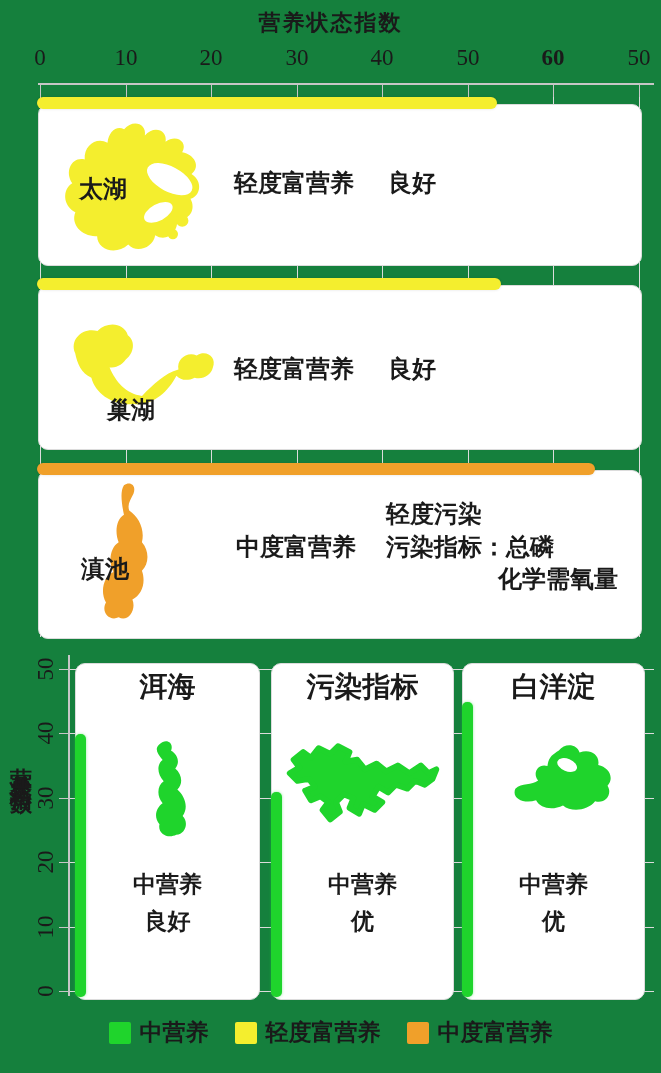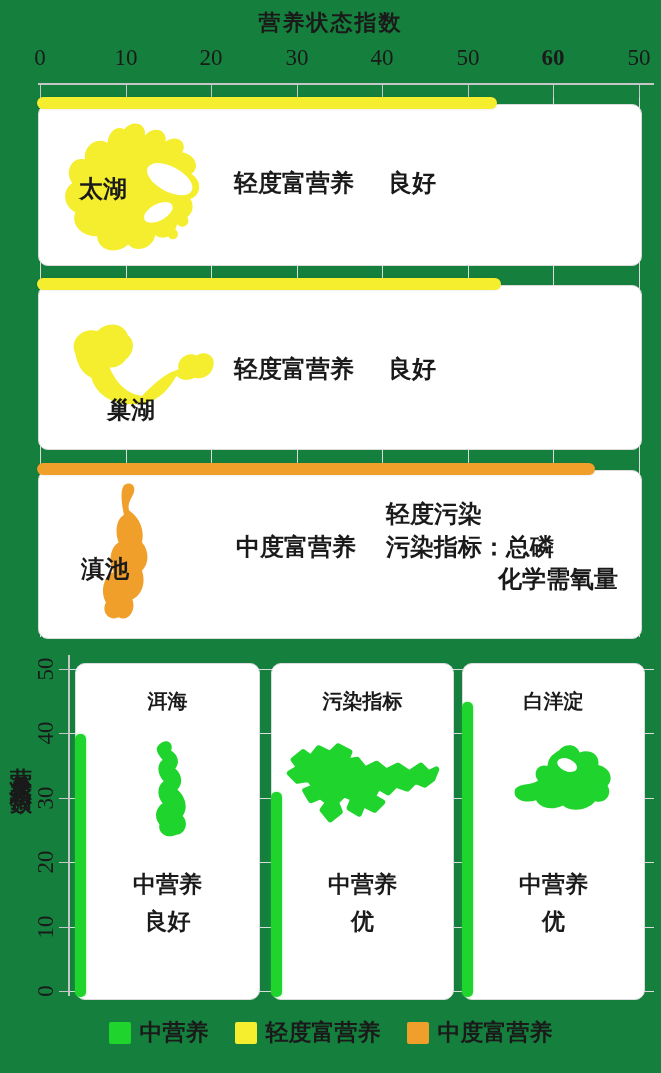--- a/index.html
+++ b/index.html
@@ -20,21 +20,21 @@
                 font-size:22px;font-weight:700;letter-spacing:5px}
   .panel{position:absolute;background:#fff;border:1.5px solid #dcdcdc;border-radius:10px;z-index:2}
   .hbar{position:absolute;left:-2px;top:-8px;height:12px;border-radius:6px;z-index:3;
         box-shadow:0 0 3px rgba(0,0,0,.12)}
   .vbar{position:absolute;left:-1px;bottom:2px;width:11px;border-radius:5px;z-index:3;
         box-shadow:0 0 3px rgba(30,210,50,.45)}
   .lake-svg{position:absolute;z-index:1}
   .lake-label{position:absolute;font-size:24px;font-weight:700;z-index:2;white-space:nowrap}
   .annot-row{position:absolute;display:flex;gap:34px;font-size:24px;font-weight:700;white-space:nowrap}
   .annot{position:absolute;font-size:24px;font-weight:700;white-space:nowrap}
-  .bp-title{position:absolute;top:24px;left:0;right:0;text-align:center;font-size:20px;font-weight:700}
+  .bp-title{position:absolute;top:4px;left:0;right:0;text-align:center;font-size:28px;font-weight:700}
   .bp-status{position:absolute;top:205px;left:0;right:0;text-align:center;font-size:23px;font-weight:700}
   .bp-quality{position:absolute;top:242px;left:0;right:0;text-align:center;font-size:23px;font-weight:700}
   .legend{position:absolute;top:1017px;left:0;right:0;display:flex;justify-content:center;
           gap:26px;align-items:center;z-index:2}
   .legend-item{display:flex;align-items:center;gap:9px;font-size:23px;font-weight:700}
   .swatch{width:22px;height:22px;border-radius:2px}
 </style>
 </head>
 <body>
 

